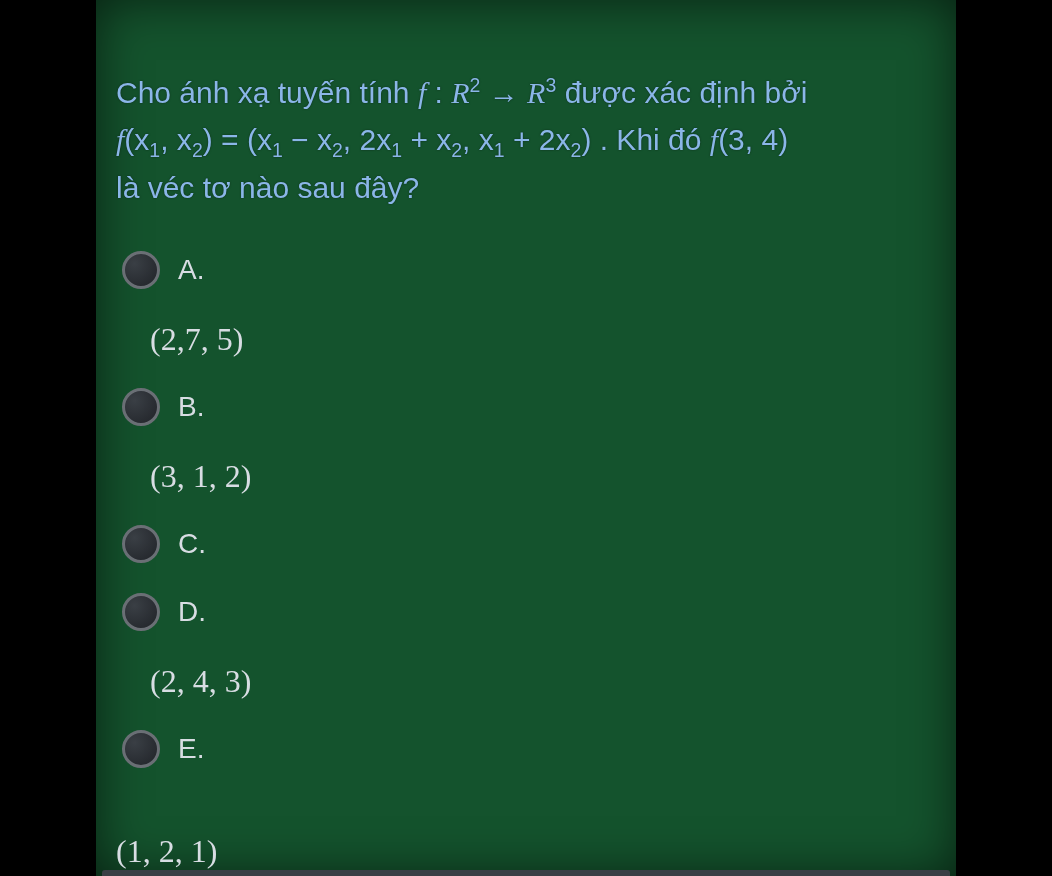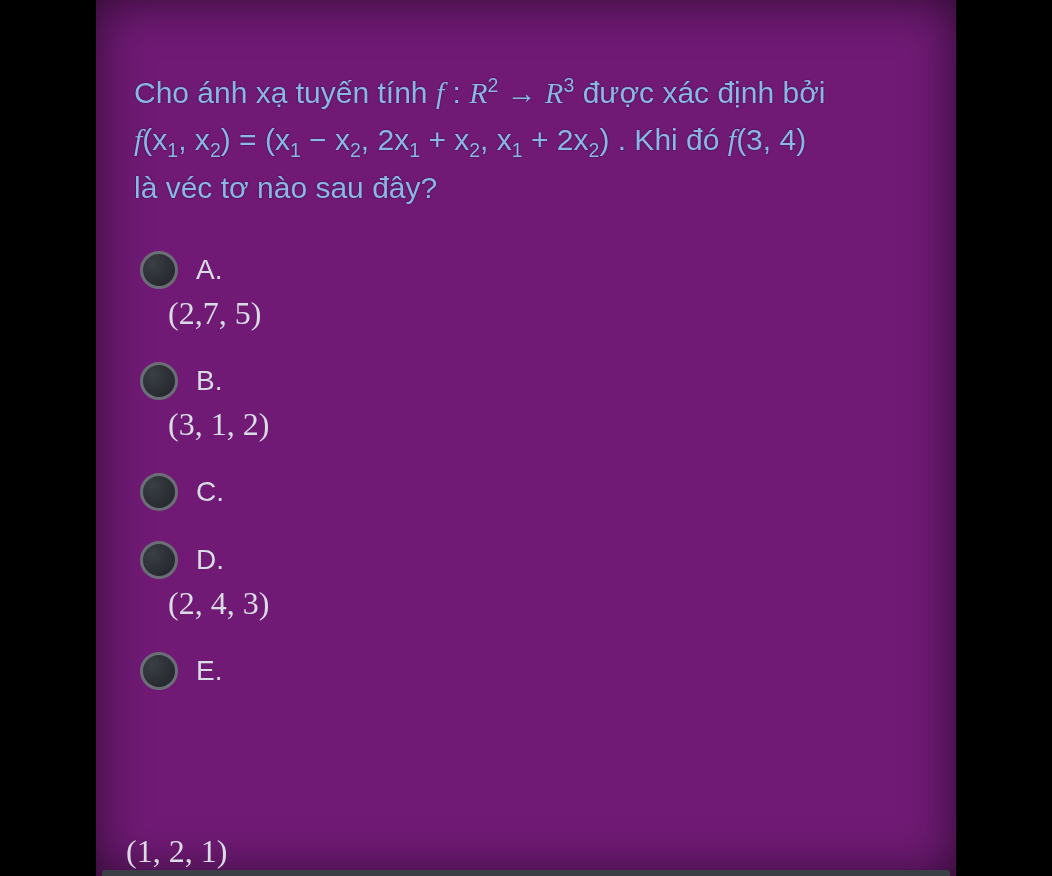--- a/index.html
+++ b/index.html
@@ -15,22 +15,22 @@
     width: 1052px;
     height: 876px;
     background: #000;
     display: flex;
     justify-content: center;
   }
   .panel {
     margin-top: 0;
     width: 860px;
     height: 876px;
-    background: #701a75;
-    padding: 70px 30px 0 38px;
+    background: #14532d;
+    padding: 70px 30px 0 20px;
     box-sizing: border-box;
     position: relative;
     box-shadow: inset 0 0 50px rgba(0,0,0,0.6);
   }
   .question {
     color: #8bb6e8;
     font-size: 30px;
     line-height: 1.55;
     font-weight: 400;
     text-shadow: 0 0 2px rgba(0,0,0,0.5);
@@ -62,27 +62,27 @@
     flex: 0 0 auto;
   }
   .opt-letter {
     color: #d8dde3;
     font-size: 28px;
     font-weight: 400;
   }
   .opt-value {
     color: #d8dde3;
     font-size: 32px;
-    margin-top: 6px;
+    margin-top: 32px;
     margin-left: 34px;
     font-family: "Times New Roman", serif;
   }
   .cut {
     position: absolute;
-    left: 30px;
+    left: 20px;
     bottom: 6px;
     color: #d8dde3;
     font-size: 32px;
     font-family: "Times New Roman", serif;
     margin-top: 28px;
   }
   .bottom-bar {
     position: absolute;
     left: 6px;
     right: 6px;

